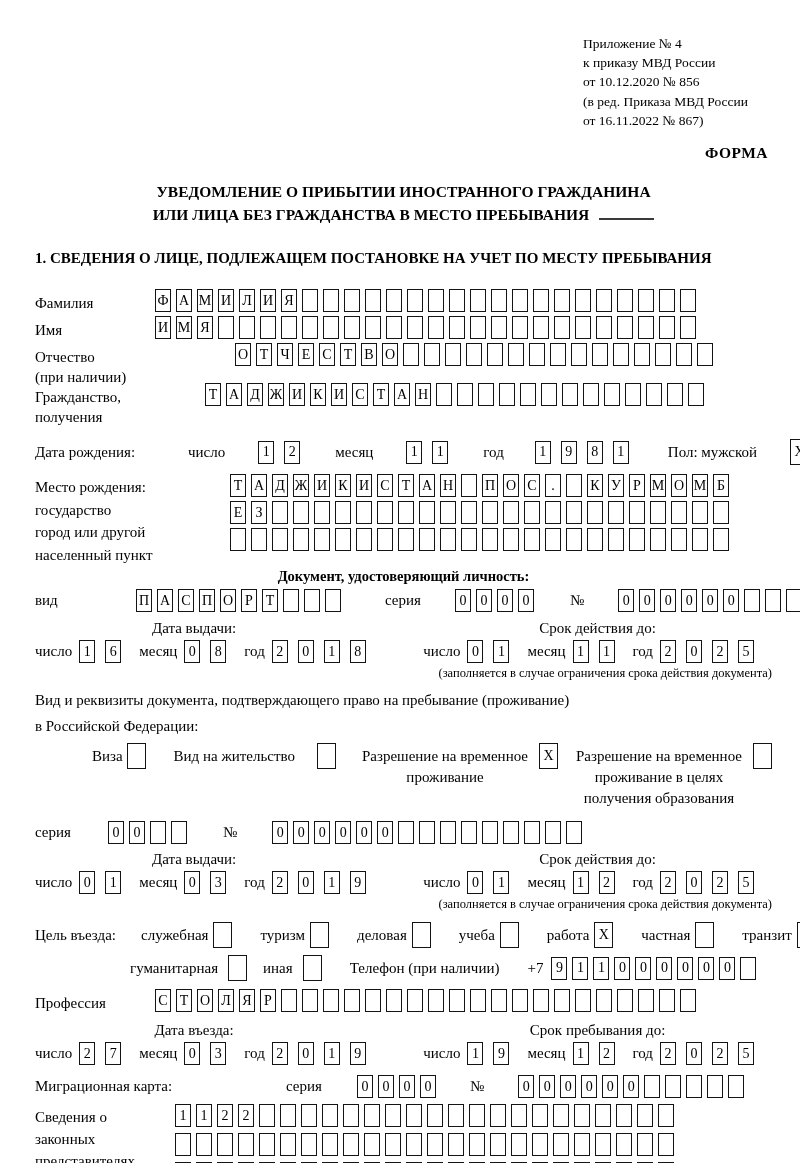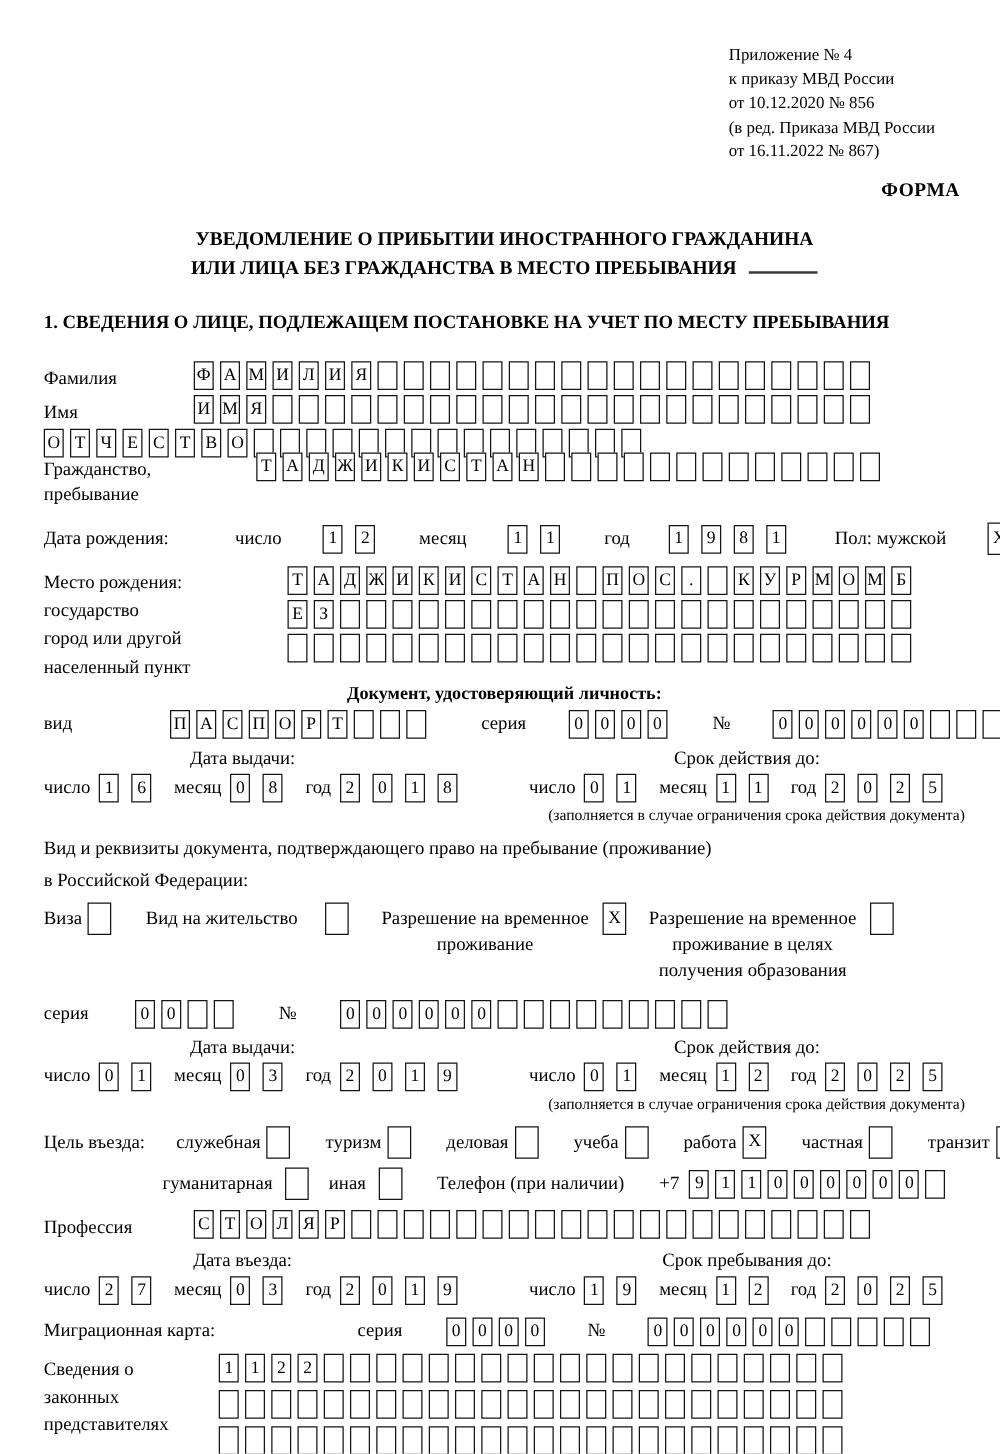--- a/index.html
+++ b/index.html
@@ -47,21 +47,21 @@
   .dgroup-l { width:428px; }
   .dgroup-r { flex:1; }
   .dhead { text-align:center; margin-bottom:3px; }
   .drow { display:flex; align-items:center; }
   .drow .lb { margin-right:7px; }
   .drow .cells { margin-right:8px; }
   .note { font-size:12.5px; text-align:right; margin-top:3px; }
 
   .intro { margin-top:10px; line-height:26px; }
 
-  .opts { display:flex; align-items:flex-start; margin-top:4px; }
+  .opts { display:flex; align-items:flex-start; margin-top:4px;justify-content:flex-end; }
   .opt { display:flex; align-items:flex-start; }
   .olbl { line-height:21px; padding-top:3px; }
   .opt .cells { margin-left:11px; }
   .center { text-align:center; }
 
   .purposes { display:flex; align-items:center; margin-top:10px;gap:19px; }
   .purpose { display:flex; align-items:center; }
   .purpose .plbl { margin-right:5px; }
   .purpose + .purpose { margin-left:9px; }
 
@@ -153,20 +153,24 @@
         <span class="cell"></span>
         <span class="cell"></span>
         <span class="cell"></span>
         <span class="cell"></span>
         <span class="cell"></span>
         <span class="cell"></span>
       </span>
   </div>
 
   <div class="frow">
+    <span class="lbl w175">
+      <span>Отчество</span><br>
+      <span>(при наличии)</span>
+    </span>
     <span class="cells">
         <span class="cell">О</span>
         <span class="cell">Т</span>
         <span class="cell">Ч</span>
         <span class="cell">Е</span>
         <span class="cell">С</span>
         <span class="cell">Т</span>
         <span class="cell">В</span>
         <span class="cell">О</span>
         <span class="cell"></span>
@@ -183,21 +187,21 @@
         <span class="cell"></span>
         <span class="cell"></span>
         <span class="cell"></span>
         <span class="cell"></span>
       </span>
   </div>
 
   <div class="frow" style="margin-top:-4px;">
     <span class="lbl w145">
       <span>Гражданство,</span><br>
-      <span>пребывание</span>
+      <span>получения</span>
     </span>
     <span class="cells">
         <span class="cell">Т</span>
         <span class="cell">А</span>
         <span class="cell">Д</span>
         <span class="cell">Ж</span>
         <span class="cell">И</span>
         <span class="cell">К</span>
         <span class="cell">И</span>
         <span class="cell">С</span>

